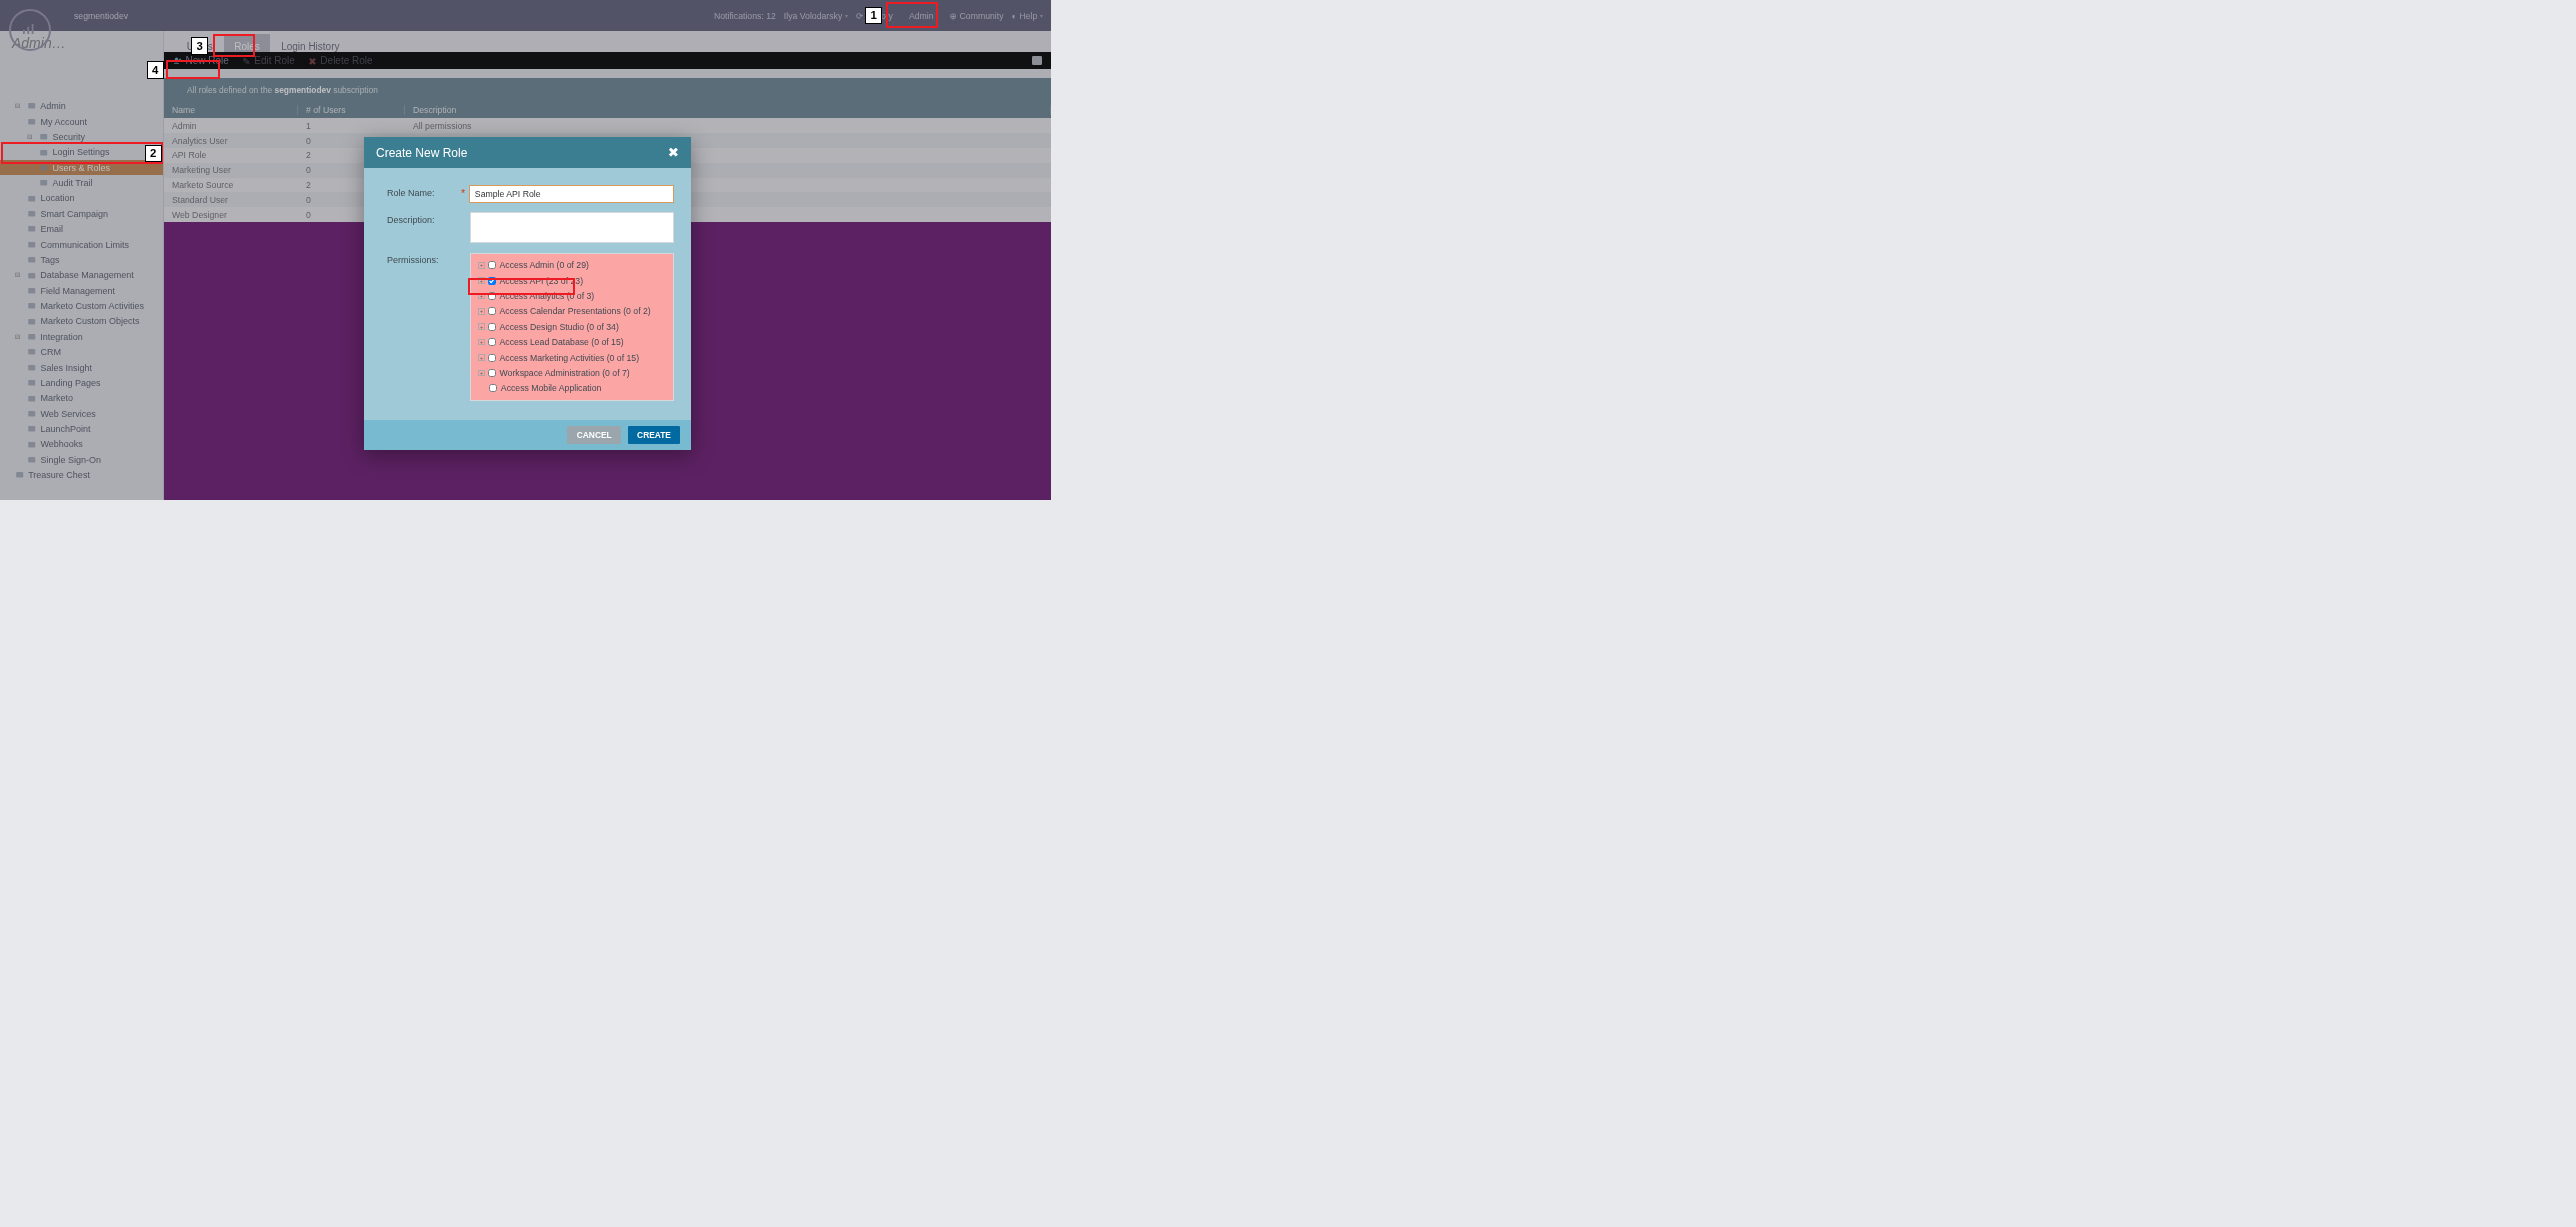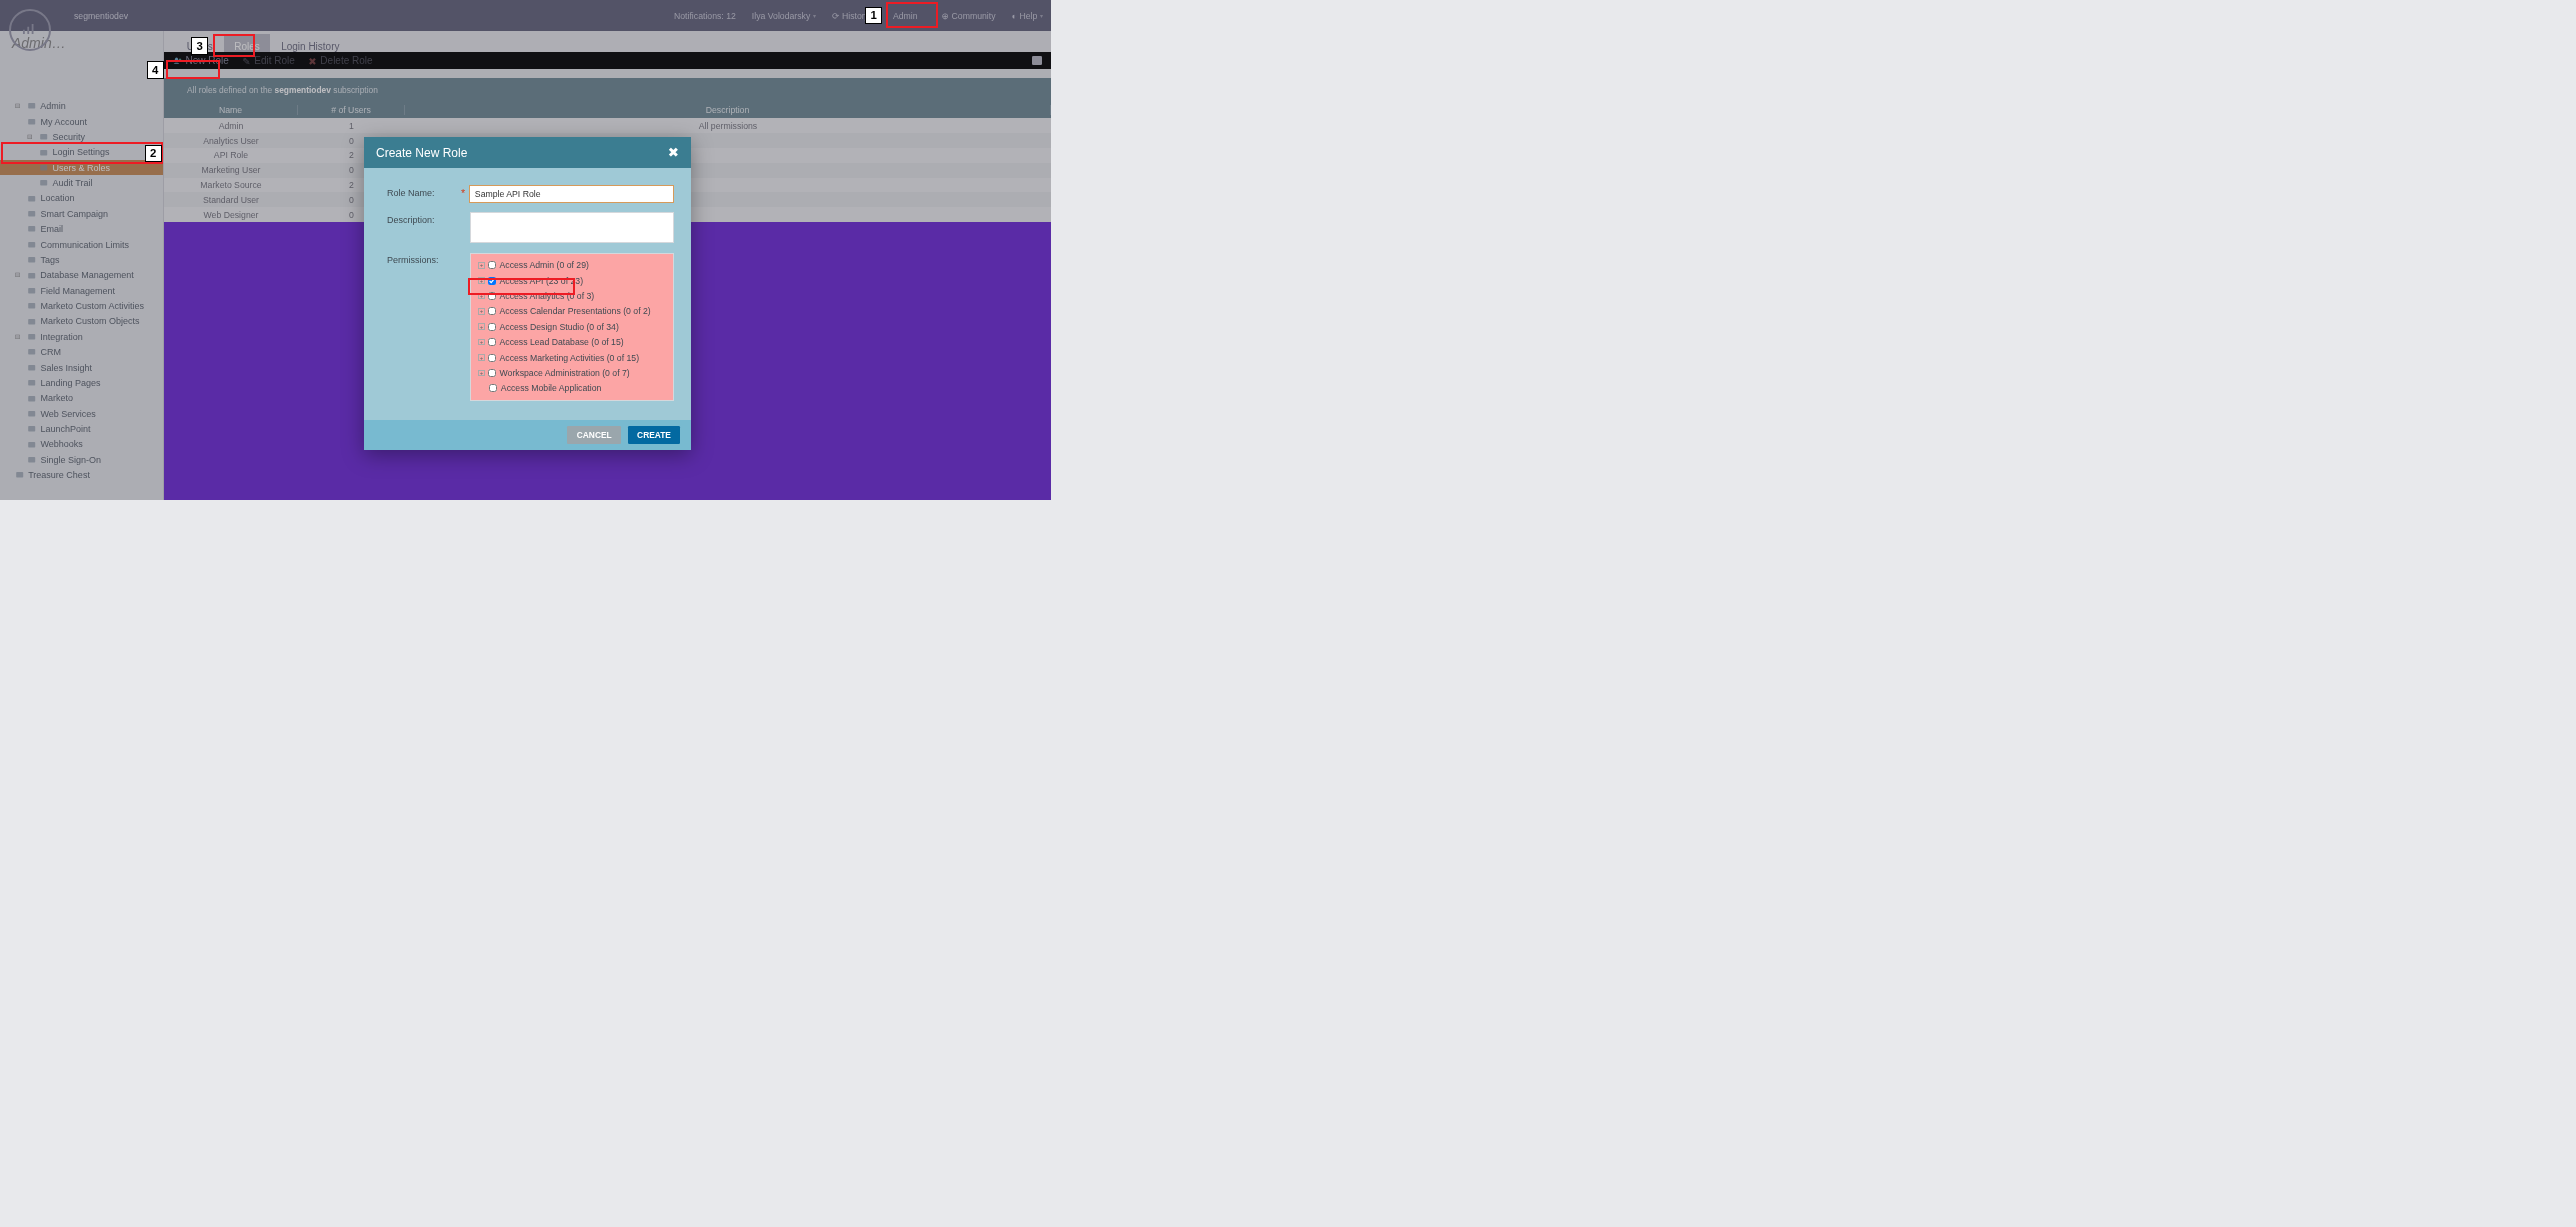--- a/index.html
+++ b/index.html
@@ -35,21 +35,21 @@
     z-index: 3;
   }
   .logo {
     width: 42px; height: 42px;
     border: 2.7px solid #9a9aad;
     border-radius: 50%;
     display: flex; align-items: center; justify-content: center;
     color: #9a9aad;
   }
   .workspace { margin-left: 74px; color: #d5d5e0; }
-  .topbar-right { margin-left: auto; display: flex; align-items: center; gap: 16px; }
+  .topbar-right { margin-left: auto; display: flex; align-items: center; gap: 8px; }
   .topbar-item { display: flex; align-items: center; gap: 2.7px; cursor: pointer; color: #c9c9d6; }
   .topbar-admin { padding: 4px 8px; }
   .chev { font-size: 6px; opacity: .6; }
 
   
   .subtabs {
     position: absolute;
     left: 164px; right: 0; top: 31px;
     height: 29.5px;
     background: #e9e9ed;
@@ -92,22 +92,21 @@
     font-size: 8.4px;
     display: flex; align-items: center;
     padding: 0 23px;
   }
   .subtitle b { color: #fff; font-weight: 600; }
 
   
   .grid {
     position: absolute;
     left: 164px; right: 0; top: 101px; bottom: 0;
-    background: #6d28d9;
-    text-align: center;
+    background: #701a75;
   }
   .grid-head {
     display: grid;
     grid-template-columns: 134px 107px 1fr;
     background: #6f8996;
     color: #e7edf0;
     font-size: 8.7px;
     height: 17.4px;
     align-items: center;
   }

